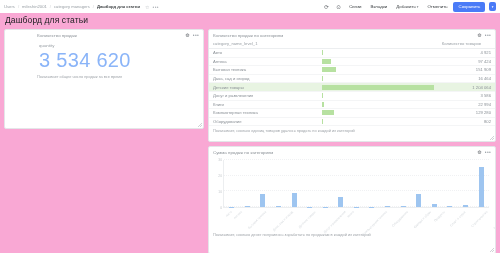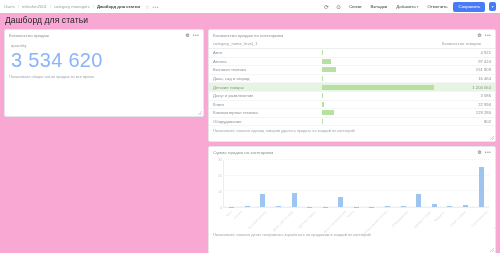--- a/index.html
+++ b/index.html
@@ -63,21 +63,21 @@
   }
   .resize-grip {
     position: absolute; right: 1px; bottom: 1px;
     width: 4px; height: 4px;
     background:
       linear-gradient(135deg, transparent 45%, #cfd3d7 45%, #cfd3d7 55%, transparent 55%),
       linear-gradient(135deg, transparent 70%, #cfd3d7 70%, #cfd3d7 80%, transparent 80%);
   }
 
   
-  #card-total { left: 4px; top: 0; width: 200px; height: 88px; }
+  #card-total { left: 4px; top: 0; width: 200px; height: 100px; padding-left: 28px; }
   .kpi-label { font-size: 4.4px; color: #9aa0a6; padding: 4px 6px 0 6px; }
   .kpi-value {
     font-size: 20px; color: #8ab4f8; padding: 1px 6px 0 6px;
     letter-spacing: .3px; font-weight: normal;
   }
 
   
   #card-cat-qty { left: 208px; top: 0; width: 288px; height: 113px; }
   .tbl { width: 100%; border-collapse: collapse; table-layout: fixed; }
   .tbl th {

